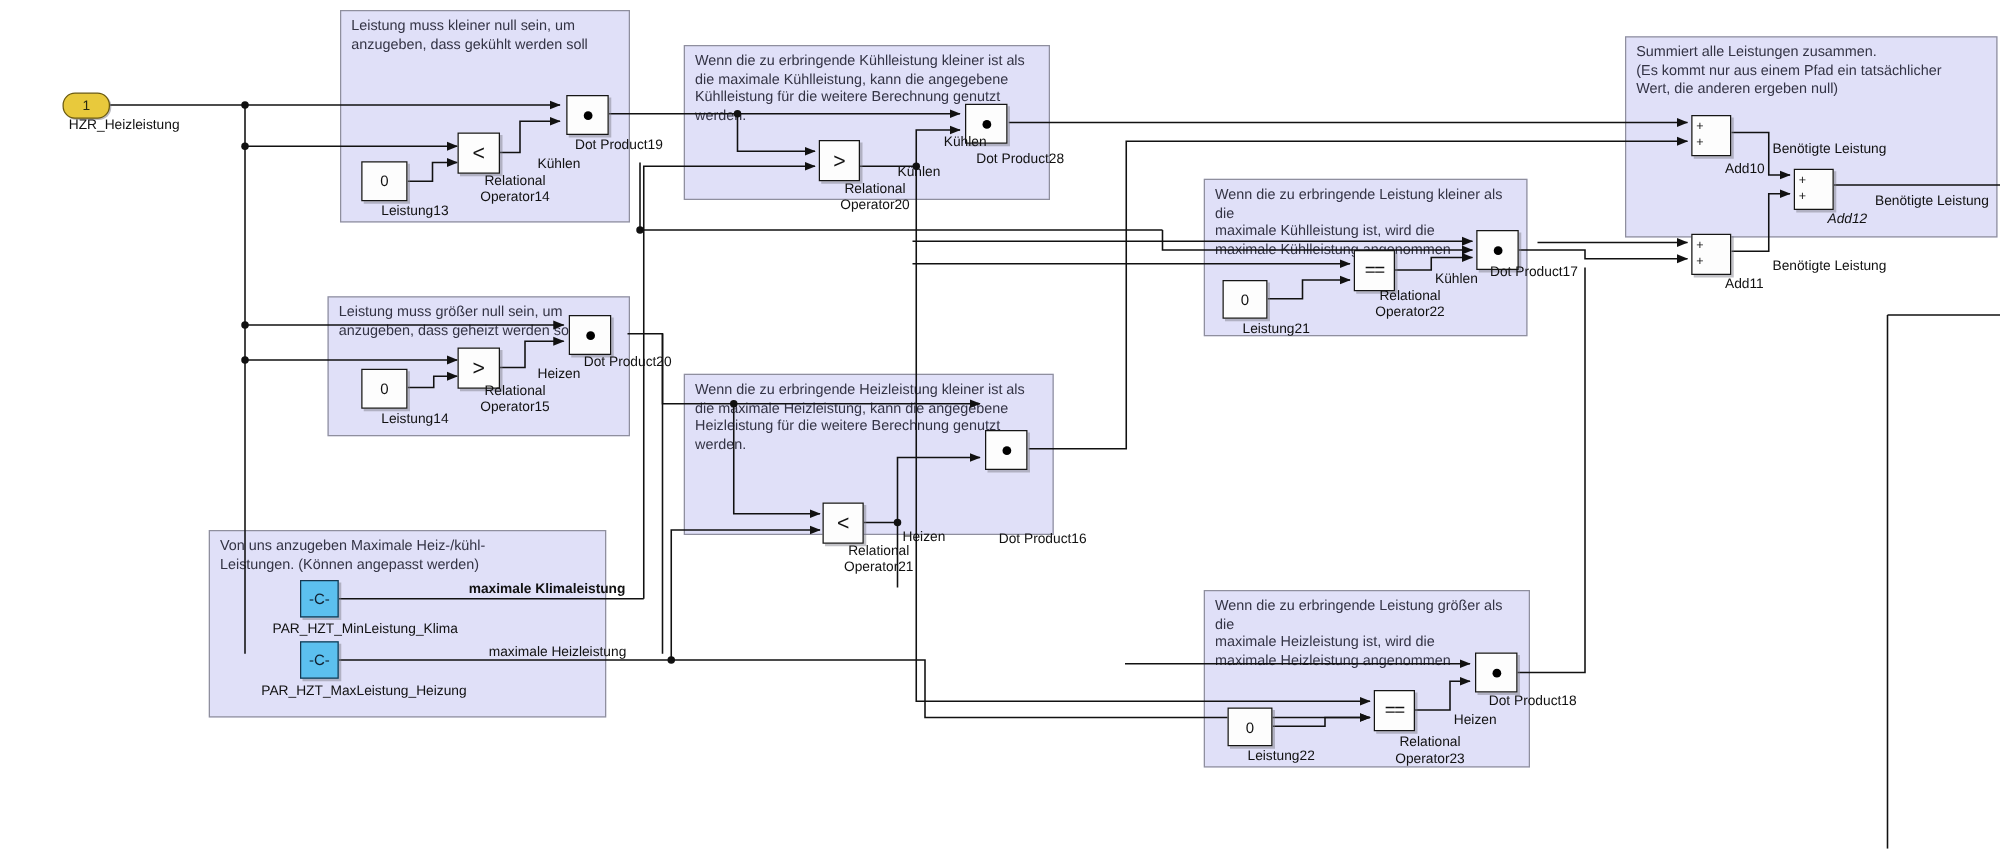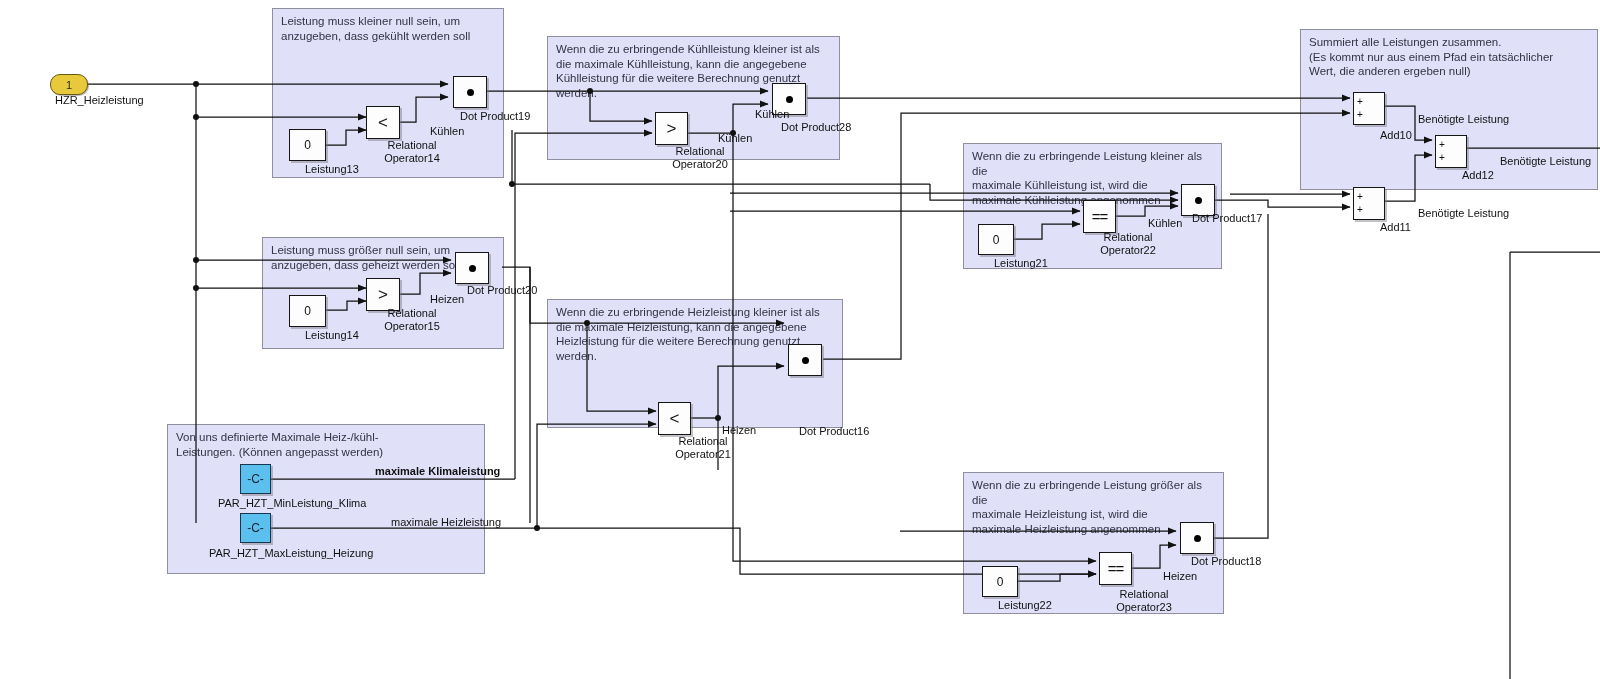--- a/index.html
+++ b/index.html
@@ -69,21 +69,21 @@
 Kühlleistung für die weitere Berechnung genutzt werden.</div>
   </div>
 
   <div class="group" style="left:547px;top:299px;width:296px;height:129px;">
     <div class="gtext">Wenn die zu erbringende  Heizleistung kleiner ist als
 die maximale Heizleistung, kann die angegebene
 Heizleistung für die weitere Berechnung genutzt werden.</div>
   </div>
 
   <div class="group" style="left:167px;top:424px;width:318px;height:150px;">
-    <div class="gtext">Von uns definierte Maximale Heiz-/kühl-
+    <div class="gtext">Von uns anzugeben Maximale Heiz-/kühl-
 Leistungen. (Können angepasst werden)</div>
   </div>
 
   <div class="group" style="left:963px;top:143px;width:259px;height:126px;">
     <div class="gtext">Wenn die zu erbringende Leistung kleiner als die
 maximale Kühlleistung ist, wird die
 maximale Kühlleistung angenommen</div>
   </div>
 
   <div class="group" style="left:963px;top:472px;width:261px;height:142px;">
@@ -311,16 +311,16 @@
     <span>+</span>
     <span>+</span>
   </div>
   <div class="lbl" style="left:1352px;top:221px;">Add11</div>
   <div class="lbl" style="left:1390px;top:207px;">Benötigte Leistung</div>
 
   <div class="blk addblk" style="left:1435px;top:135px;width:32px;height:33px;">
     <span>+</span>
     <span>+</span>
   </div>
-  <div class="lbl" style="left:1434px;top:169px;">Add12</div>
+  <div class="lbl" style="left:1434px;top:169px;font-style:italic;">Add12</div>
   <div class="lbl" style="left:1472px;top:155px;">Benötigte Leistung</div>
 
 </div>
 
 </body></html>

